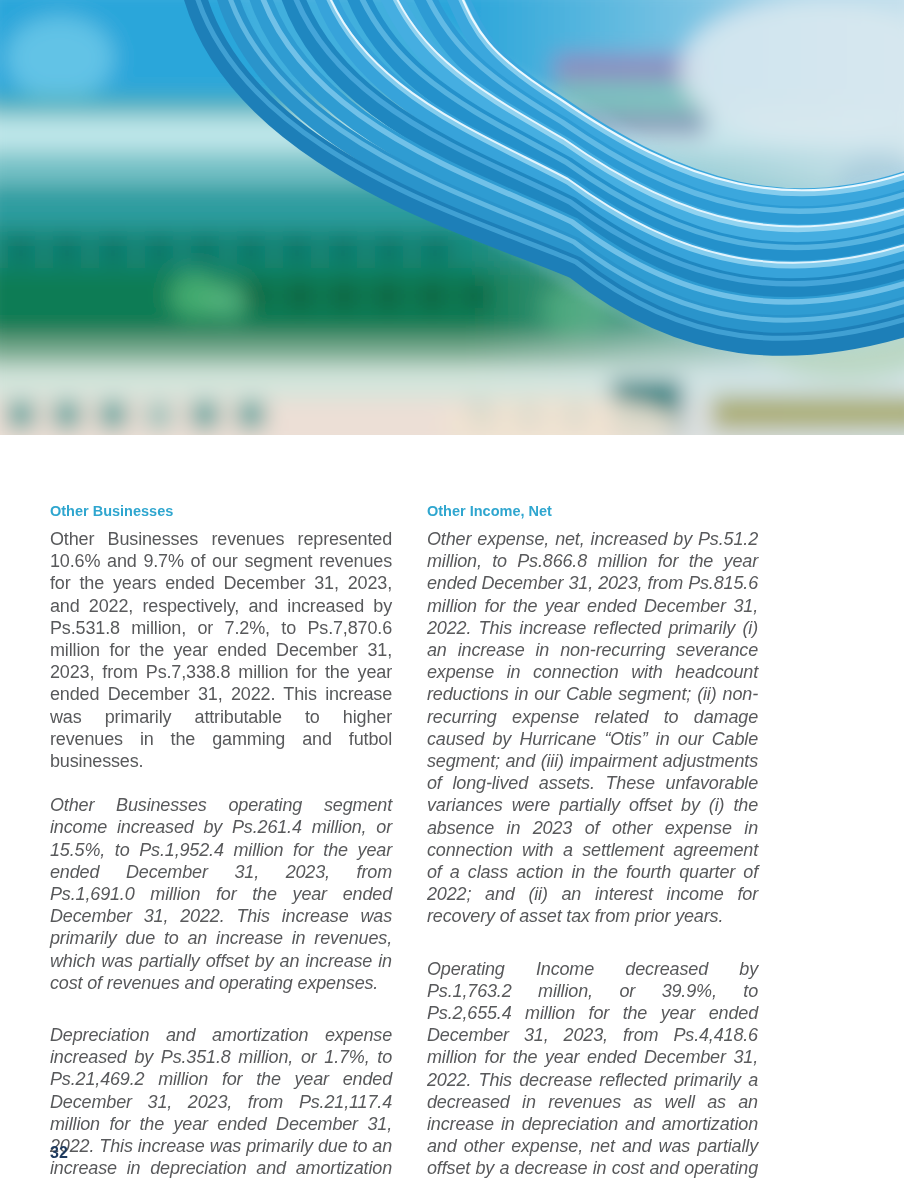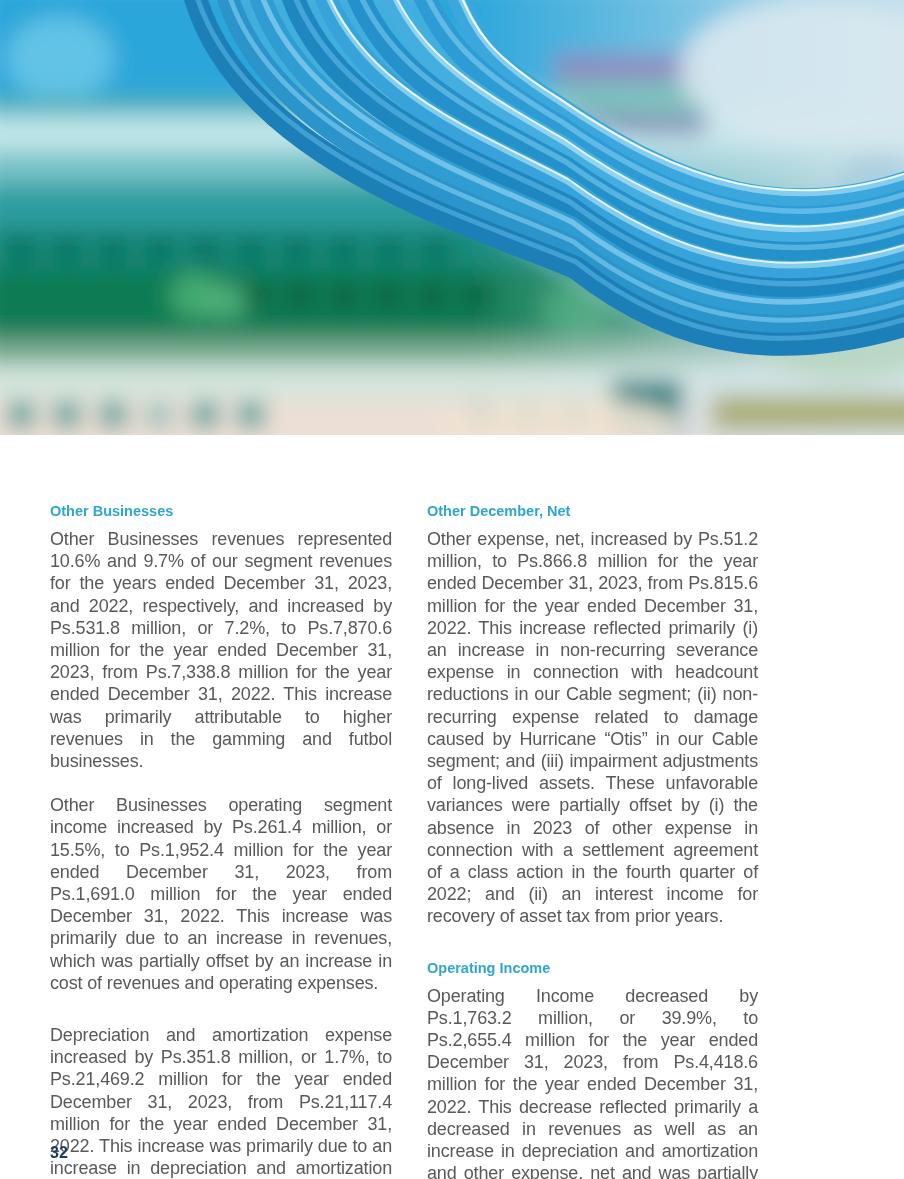--- a/index.html
+++ b/index.html
@@ -35,21 +35,21 @@
     color:#2fa6cf;
   }
   p.body{
     margin:0 0 22px 0;
     font-size:18px;line-height:22.2px;
     letter-spacing:-0.15px;
     color:#58595b;
     text-align:justify;
     hyphens:auto;
   }
-  p.body:last-child{margin-bottom:0;}
+  p.body:last-child{margin-bottom:0;font-style:italic;}
   .page-number{
     position:absolute;left:50px;top:1144px;
     font-size:16px;font-weight:600;color:#1e3a5e;
   }
 </style>
 </head>
 <body>
 
 <div class="page">
 
@@ -200,25 +200,24 @@
         <p class="body">Other Businesses revenues represented 10.6% and 9.7% of our segment revenues for the years ended December 31, 2023, and 2022, respectively, and increased by Ps.531.8 million, or 7.2%, to Ps.7,870.6 million for the year ended December 31, 2023, from Ps.7,338.8 million for the year ended December 31, 2022. This increase was primarily attributable to higher revenues in the gamming and futbol businesses.</p>
         <p class="body">Other Businesses operating segment income increased by Ps.261.4 million, or 15.5%, to Ps.1,952.4 million for the year ended December 31, 2023, from Ps.1,691.0 million for the year ended December 31, 2022. This increase was primarily due to an increase in revenues, which was partially offset by an increase in cost of revenues and operating expenses.</p>
       </div>
       <div class="section">
         <p class="body">Depreciation and amortization expense increased by Ps.351.8 million, or 1.7%, to Ps.21,469.2 million for the year ended December 31, 2023, from Ps.21,117.4 million for the year ended December 31, 2022. This increase was primarily due to an increase in depreciation and amortization expense in our Cable segment, which was partially offset by a decrease in depreciation and amortization expense in our Sky and Other Businesses segments.</p>
       </div>
     </div>
 
     <div class="col-right">
       <div class="section">
-        <h3 class="heading">Other December, Net</h3>
+        <h3 class="heading">Other Income, Net</h3>
         <p class="body">Other expense, net, increased by Ps.51.2 million, to Ps.866.8 million for the year ended December 31, 2023, from Ps.815.6 million for the year ended December 31, 2022. This increase reflected primarily (i) an increase in non-recurring severance expense in connection with headcount reductions in our Cable segment; (ii) non-recurring expense related to damage caused by Hurricane “Otis” in our Cable segment; and (iii) impairment adjustments of long-lived assets. These unfavorable variances were partially offset by (i) the absence in 2023 of other expense in connection with a settlement agreement of a class action in the fourth quarter of 2022; and (ii) an interest income for recovery of asset tax from prior years.</p>
       </div>
       <div class="section">
-        <h3 class="heading">Operating Income</h3>
         <p class="body">Operating Income decreased by Ps.1,763.2 million, or 39.9%, to Ps.2,655.4 million for the year ended December 31, 2023, from Ps.4,418.6 million for the year ended December 31, 2022. This decrease reflected primarily a decreased in revenues as well as an increase in depreciation and amortization and other expense, net and was partially offset by a decrease in cost and operating expenses.</p>
       </div>
     </div>
 
   </div>
 
   <div class="page-number">32</div>
 
 </div>
 

